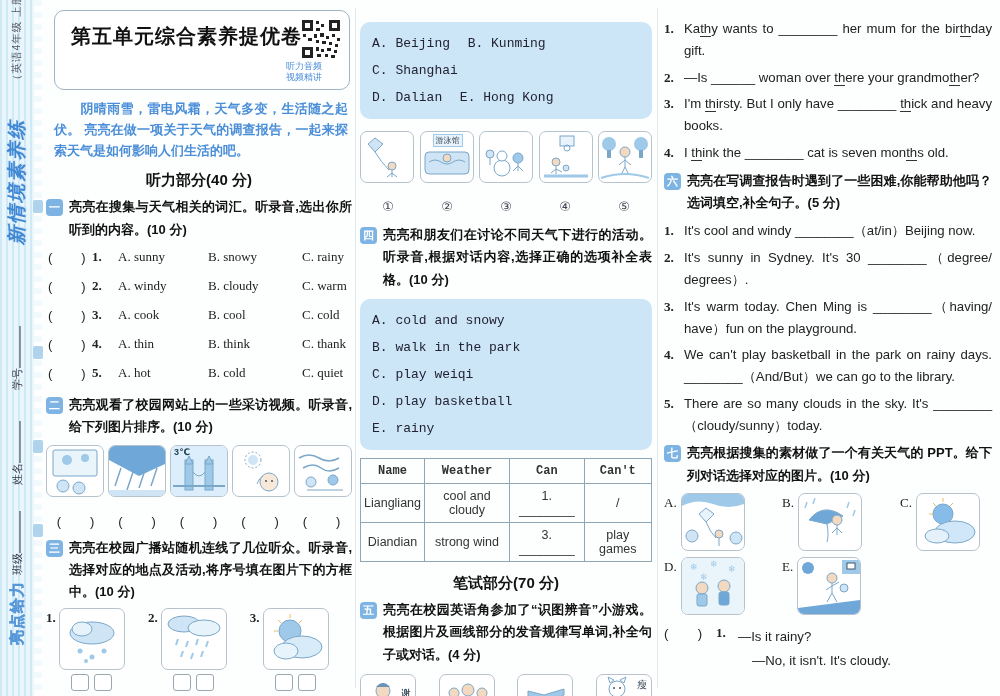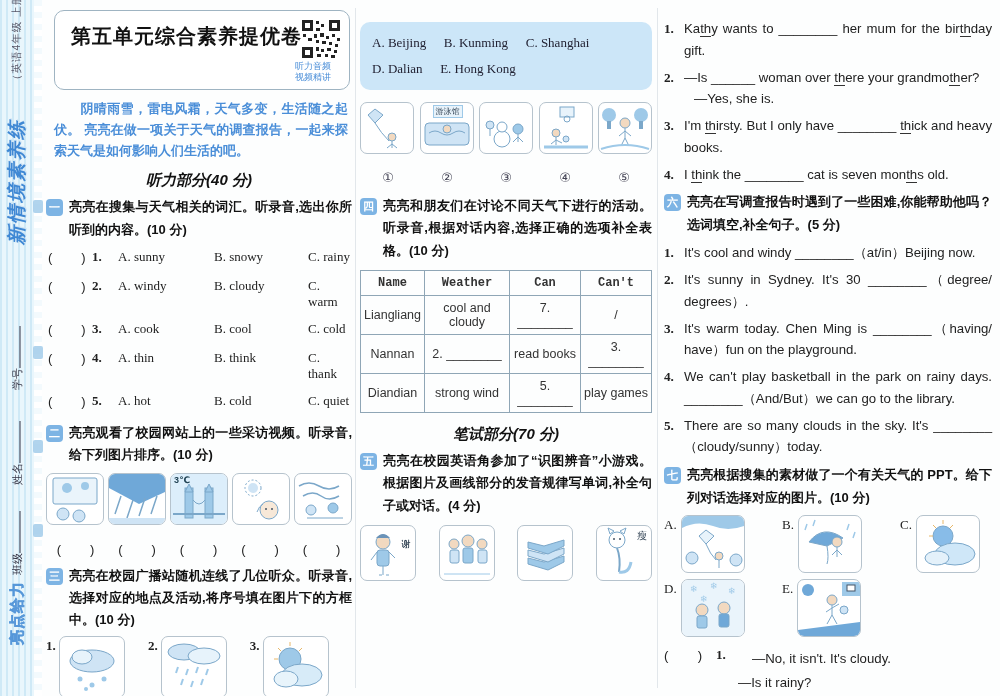--- a/index.html
+++ b/index.html
@@ -24,54 +24,54 @@
   .col.left{left:46px;width:306px;}
   .col.mid{left:360px;width:292px;}
   .col.right{left:664px;width:328px;}
   
   .titlebox{position:relative;margin:10px 2px 0 8px;border:1.5px solid #9fb4c2;border-radius:10px;
     height:78px;background:#fff;}
   .title{font-size:20px;font-weight:bold;letter-spacing:1px;padding:12px 0 4px 16px;color:#111;}
   .meta{font-family:"Liberation Serif",serif;font-style:italic;font-size:12.5px;padding-left:18px;color:#222;}
   .meta .blank{display:inline-block;width:52px;border-bottom:1px solid #333;height:11px;}
   .qr{position:absolute;right:8px;top:8px;width:40px;height:40px;}
-  .qr-caption{position:absolute;right:4px;top:50px;font-size:9px;color:#4a8ed8;line-height:1.25;width:50px;}
+  .qr-caption{position:absolute;right:20px;top:50px;font-size:9px;color:#4a8ed8;line-height:1.25;text-align:center;width:50px;}
   .intro{margin:8px 4px 0 8px;font-size:13px;font-weight:bold;color:#4a8ed8;line-height:1.62;text-align:justify;}
   .intro .ind{display:inline-block;width:26px;}
-  .sechead{text-align:center;font-size:15px;font-weight:bold;margin:10px 0 6px 0;color:#111;font-style:italic;}
+  .sechead{text-align:center;font-size:15px;font-weight:bold;margin:10px 0 6px 0;color:#111;}
   
   .q{display:flex;margin:6px 0 4px 0;}
   .badge{flex:0 0 17px;height:17px;margin:3px 6px 0 0;background:#7db4e4;color:#fff;border-radius:4px;
     font-size:11px;text-align:center;line-height:17px;font-weight:bold;}
   .qtext{flex:1;font-size:13px;font-weight:bold;line-height:1.72;text-align:justify;color:#111;}
   
   .optrow{display:flex;font-size:13px;color:#222;margin:0 0 11px 2px;}
   .optrow .par{flex:0 0 44px;letter-spacing:1px;}
   .optrow .no{flex:0 0 26px;font-family:"Liberation Serif",serif;font-weight:bold;}
   .optrow .oa{flex:0 0 90px;}
-  .optrow .ob{flex:0 0 94px;margin-left:6px;}
+  .optrow .ob{flex:0 0 94px;}
   .optrow .oc{flex:1;}
   .optrow .serif-letter{font-family:"Liberation Serif",serif;}
   
   .imgstrip{display:flex;justify-content:space-between;margin:6px 0 16px 0;}
   .ib{border:1.5px solid #b6c3cd;border-radius:7px;background:#fff;position:relative;overflow:hidden;}
   .parrow{display:flex;justify-content:space-between;margin:4px 2px 0 2px;font-size:13px;}
   .parrow span{flex:0 0 56px;text-align:center;letter-spacing:1px;}
   .numrow{display:flex;justify-content:space-between;margin:2px 2px 0 2px;font-size:13px;color:#445;}
   .numrow span{flex:0 0 52px;text-align:center;}
   
   .q3grid{display:flex;flex-wrap:wrap;margin-top:4px;}
   .q3cell{width:33.3%;display:flex;margin-bottom:10px;}
   .q3no{font-family:"Liberation Serif",serif;font-weight:bold;font-size:13px;margin:2px 3px 0 0;}
   .q3imgwrap{display:flex;flex-direction:column;align-items:center;}
   .boxpair{display:flex;gap:5px;margin-top:4px;}
   .sqbox{width:16px;height:15px;border:1.5px solid #9aa7b2;border-radius:3px;background:#fff;}
   
   .panel{background:#cce6f8;border-radius:10px;padding:8px 12px;font-size:13px;color:#223;line-height:2.0;}
-  .panel .serif-letter{font-family:Liberation Serif, serif;}
+  .panel .serif-letter{font-family:Liberation Mono, monospace;}
   .panel .opt{margin-right:14px;white-space:nowrap;display:inline-block;}
   
   table.wtable{border-collapse:collapse;width:100%;margin-top:8px;font-size:12.5px;}
   table.wtable th{font-family:Liberation Mono, monospace;font-weight:bold;font-size:12px;}
   table.wtable th,table.wtable td{border:1px solid #8fa6b6;text-align:center;padding:5px 3px;color:#333;}
   
   .eitem{display:flex;font-size:13.2px;line-height:1.65;color:#222;margin-bottom:5px;}
   .eitem .no{flex:0 0 20px;font-family:"Liberation Serif",serif;font-weight:bold;}
   .eitem .tx{flex:1;text-align:justify;}
   .eitem .tx div{margin:0;}
@@ -456,47 +456,48 @@
       <span>③</span>
       <span>④</span>
       <span>⑤</span>
   </div>
 
   <div class="q" style="margin-top:10px">
     <span class="badge">四</span>
     <span class="qtext">亮亮和朋友们在讨论不同天气下进行的活动。听录音,根据对话内容,选择正确的选项补全表格。(10 分)</span>
   </div>
 
+  <div class="panel" style="margin-top:8px">
+    <span class="opt serif-letter">A. cold and snowy</span>
+    <span class="opt serif-letter">B. walk in the park</span><br>
+    <span class="opt serif-letter">C. play weiqi</span>
+    <span class="opt serif-letter">D. play basketball</span><br>
+    <span class="opt serif-letter">E. rainy</span>
+  </div>
 
   <table class="wtable">
     <thead>
       <tr>
         <th>Name</th>
         <th>Weather</th>
         <th>Can</th>
         <th>Can't</th>
       </tr>
     </thead>
     <tbody>
       <tr>
         <td>Liangliang</td>
           <td style="width:78px">cool and cloudy</td>
-        <td>7. ________</td>
+        <td>1. ________</td>
           <td>/</td>
-      </tr>
-      <tr>
-        <td>Nannan</td>
-          <td>2. ________</td>
-        <td>read books</td>
-          <td>3. ________</td>
       </tr>
       <tr>
         <td>Diandian</td>
           <td>strong wind</td>
-        <td>5. ________</td>
+        <td>3. ________</td>
           <td>play games</td>
       </tr>
     </tbody>
   </table>
 
   <div class="sechead" style="margin-top:12px">笔试部分(70 分)</div>
 
   <div class="q">
     <span class="badge">五</span>
     <span class="qtext">亮亮在校园英语角参加了“识图辨音”小游戏。根据图片及画线部分的发音规律写单词,补全句子或对话。(4 分)</span>
@@ -554,21 +555,20 @@
     <div class="eitem">
       <span class="no">1.</span>
       <span class="tx">
           <div>Ka<u>th</u>y wants to ________ her mum for the bir<u>th</u>day gift.</div>
         </span>
     </div>
     <div class="eitem">
       <span class="no">2.</span>
       <span class="tx">
           <div>—Is ______ woman over <u>th</u>ere your grandmo<u>th</u>er?</div>
-          <div style="padding-left:10px">—Yes, she is.</div>
         </span>
     </div>
     <div class="eitem">
       <span class="no">3.</span>
       <span class="tx">
           <div>I'm <u>th</u>irsty. But I only have ________ <u>th</u>ick and heavy books.</div>
         </span>
     </div>
     <div class="eitem">
       <span class="no">4.</span>
@@ -694,17 +694,17 @@
           </svg>
       </div>
     </div>
     <div class="q7cell" style="flex:0 0 92px"></div>
   </div>
 
   <div class="dlg">
     <span class="par">(　　)</span>
     <span class="no">1.</span>
     <span class="tx">
+      <div>—Is it rainy?</div>
       <div style="padding-left:14px">—No, it isn't. It's cloudy.</div>
-      <div>—Is it rainy?</div>
     </span>
   </div>
 </div>
 
 </body></html>

